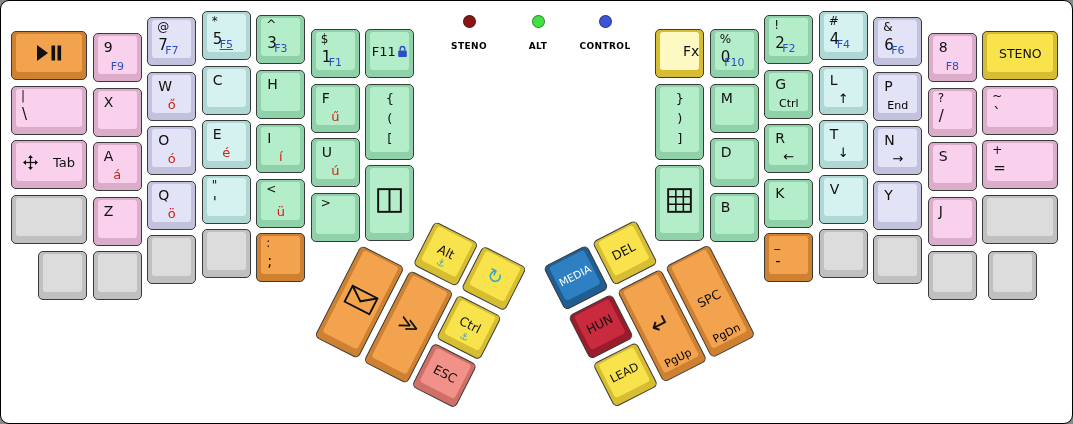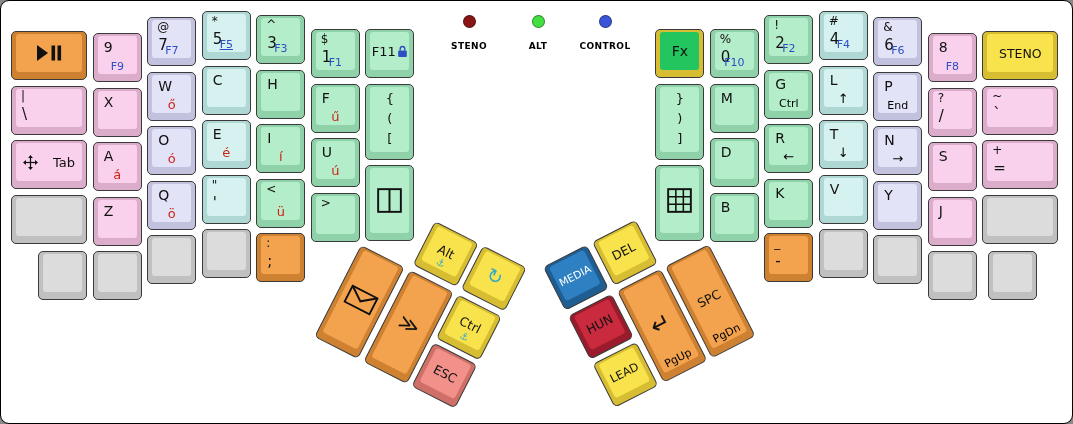--- a/index.html
+++ b/index.html
@@ -214,21 +214,21 @@
       <div class="key" style="left: 200.8px; top: 228px; width: 49px; height: 49px; background: rgb(192, 192, 192);">
         <div class="kin" style="background: rgb(220, 220, 220);"></div>
       </div>
       <div class="key" style="left: 255.3px; top: 232px; width: 49px; height: 49px; background: rgb(207, 129, 50);">
         <div class="kin" style="background: rgb(243, 163, 78);">
           <span class="tl">:</span>
           <span class="main under-tl">;</span>
         </div>
       </div>
       <div class="key" style="left: 654.3px; top: 28px; width: 49px; height: 49px; background: rgb(214, 189, 50);">
-        <div class="kin combo" style="background: #22c55e;">
+        <div class="kin combo" style="background: #fef9c3; justify-content: flex-end;">
           <span class="main">Fx</span>
         </div>
       </div>
       <div class="key" style="left: 654.3px; top: 82.5px; width: 49px; height: 76px; background: rgb(143, 210, 169);">
         <div class="kin" style="background: rgb(180, 237, 201);">
           <span class="stack">
             <div>}</div>
             <div>)</div>
             <div>]</div>
           </span>

